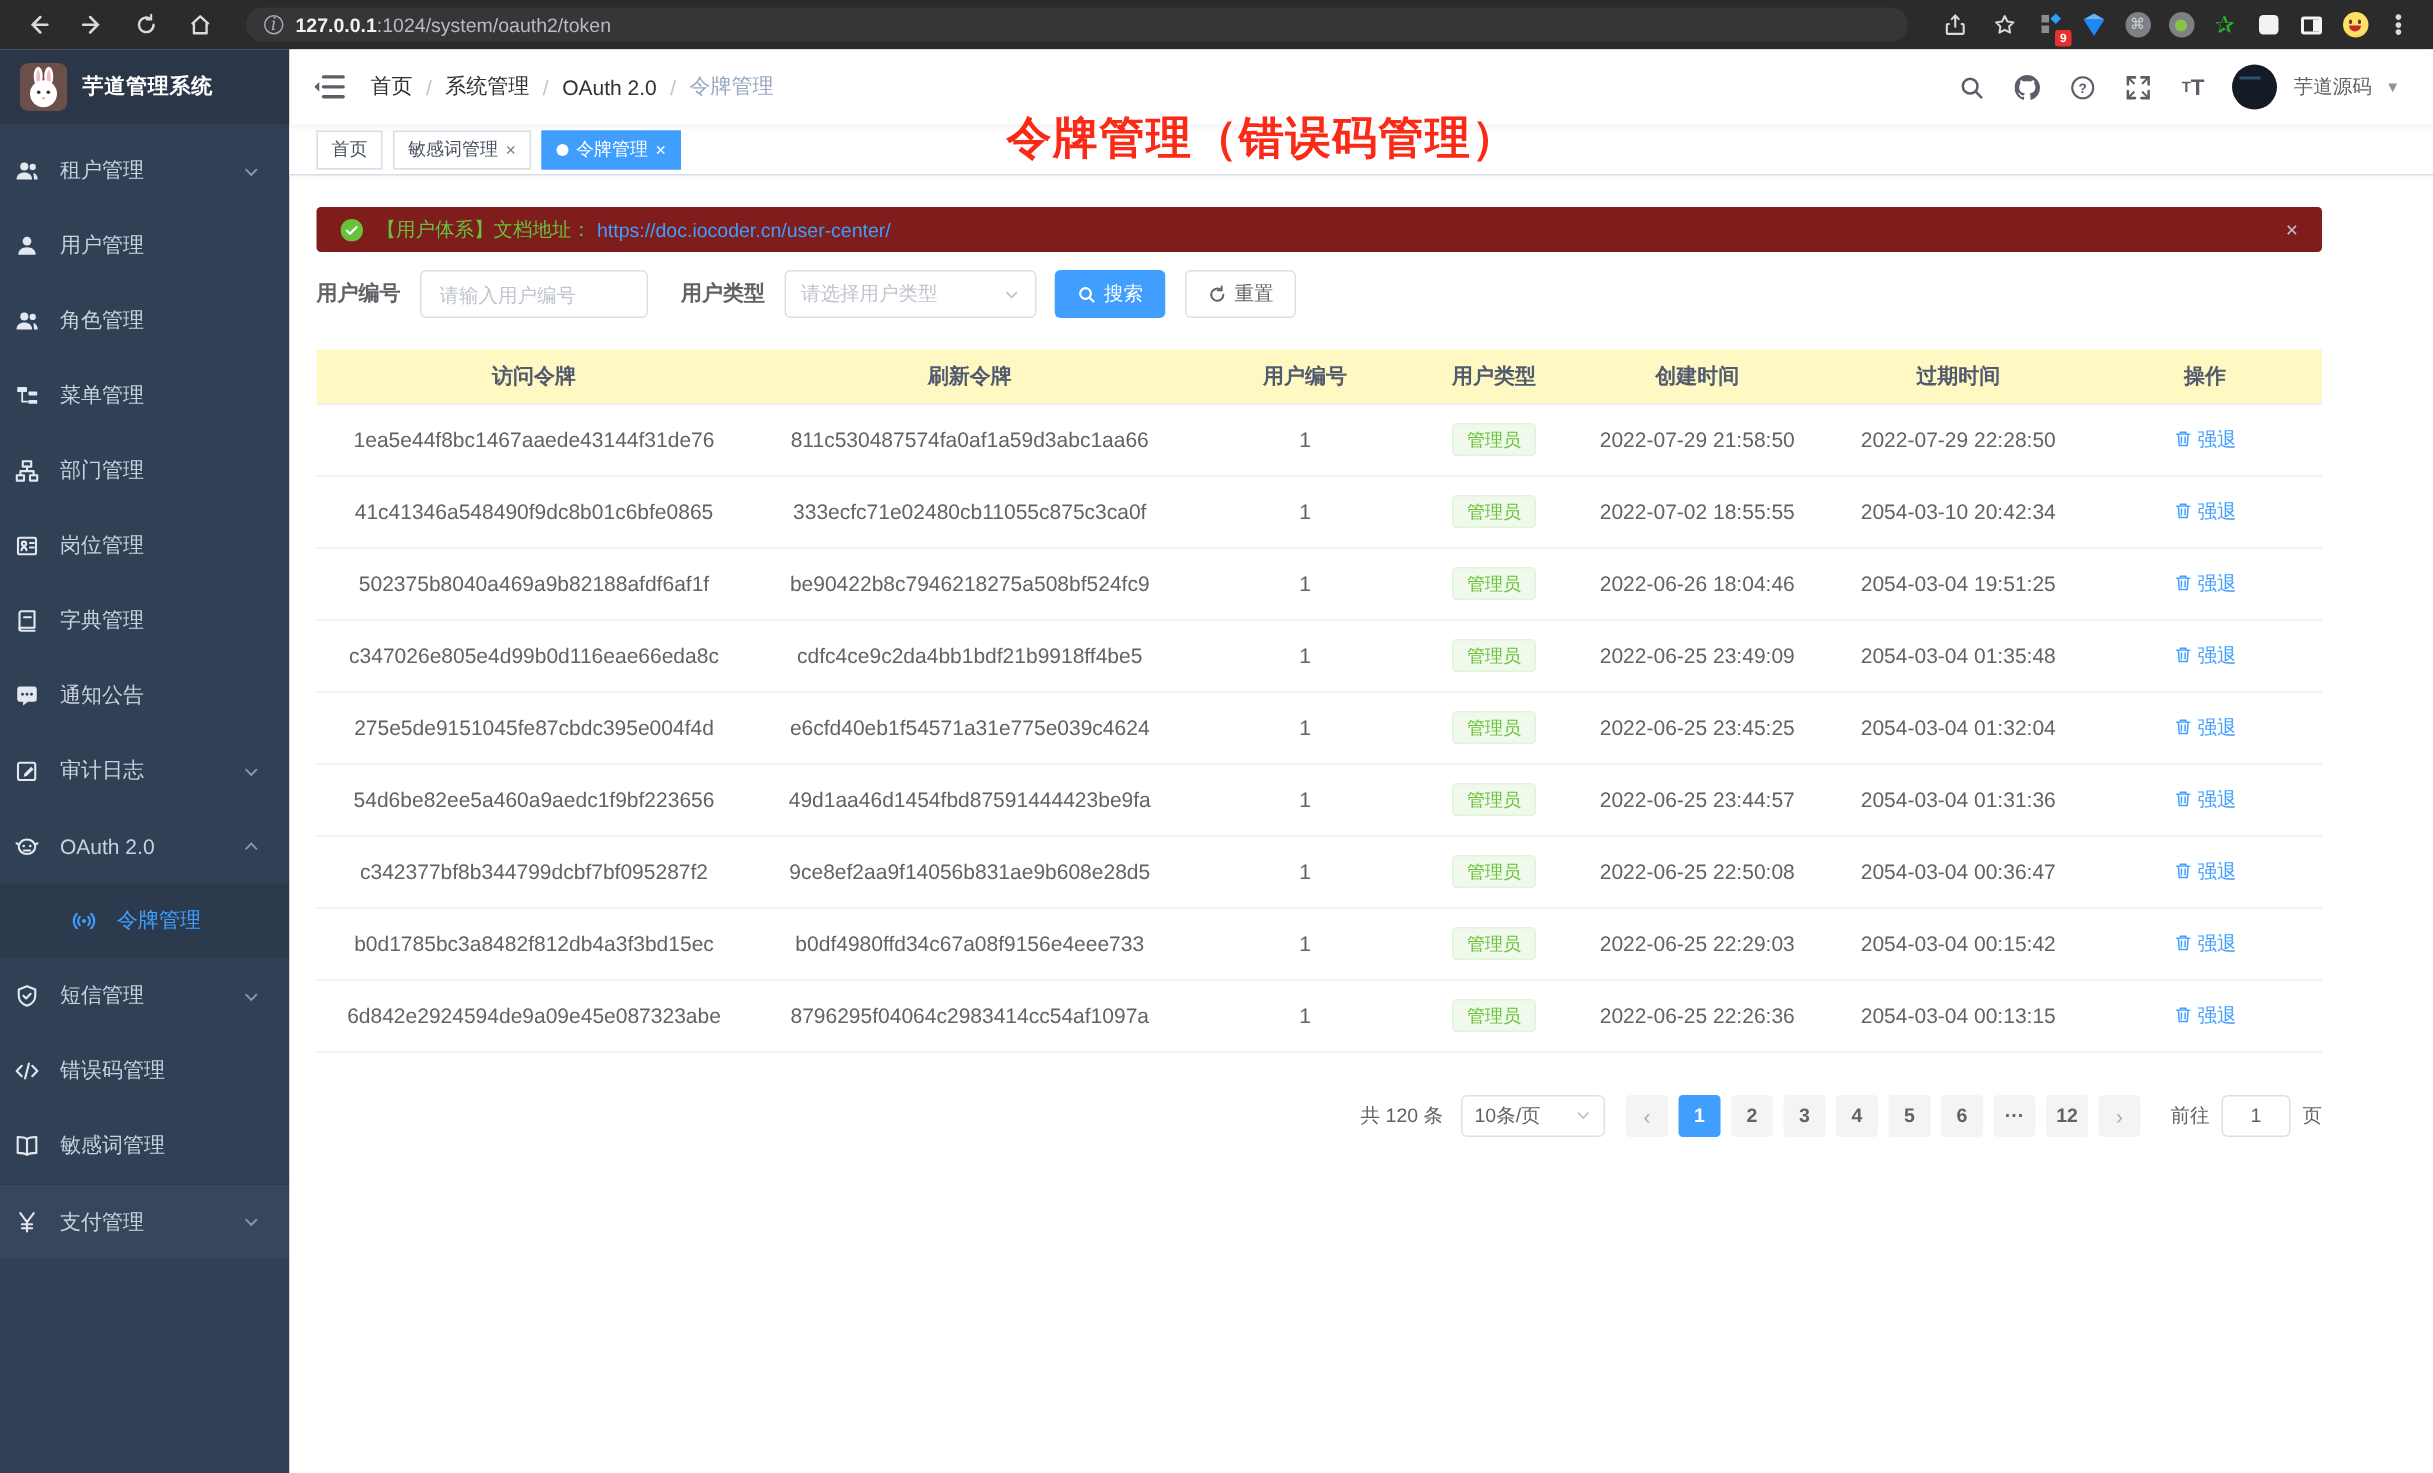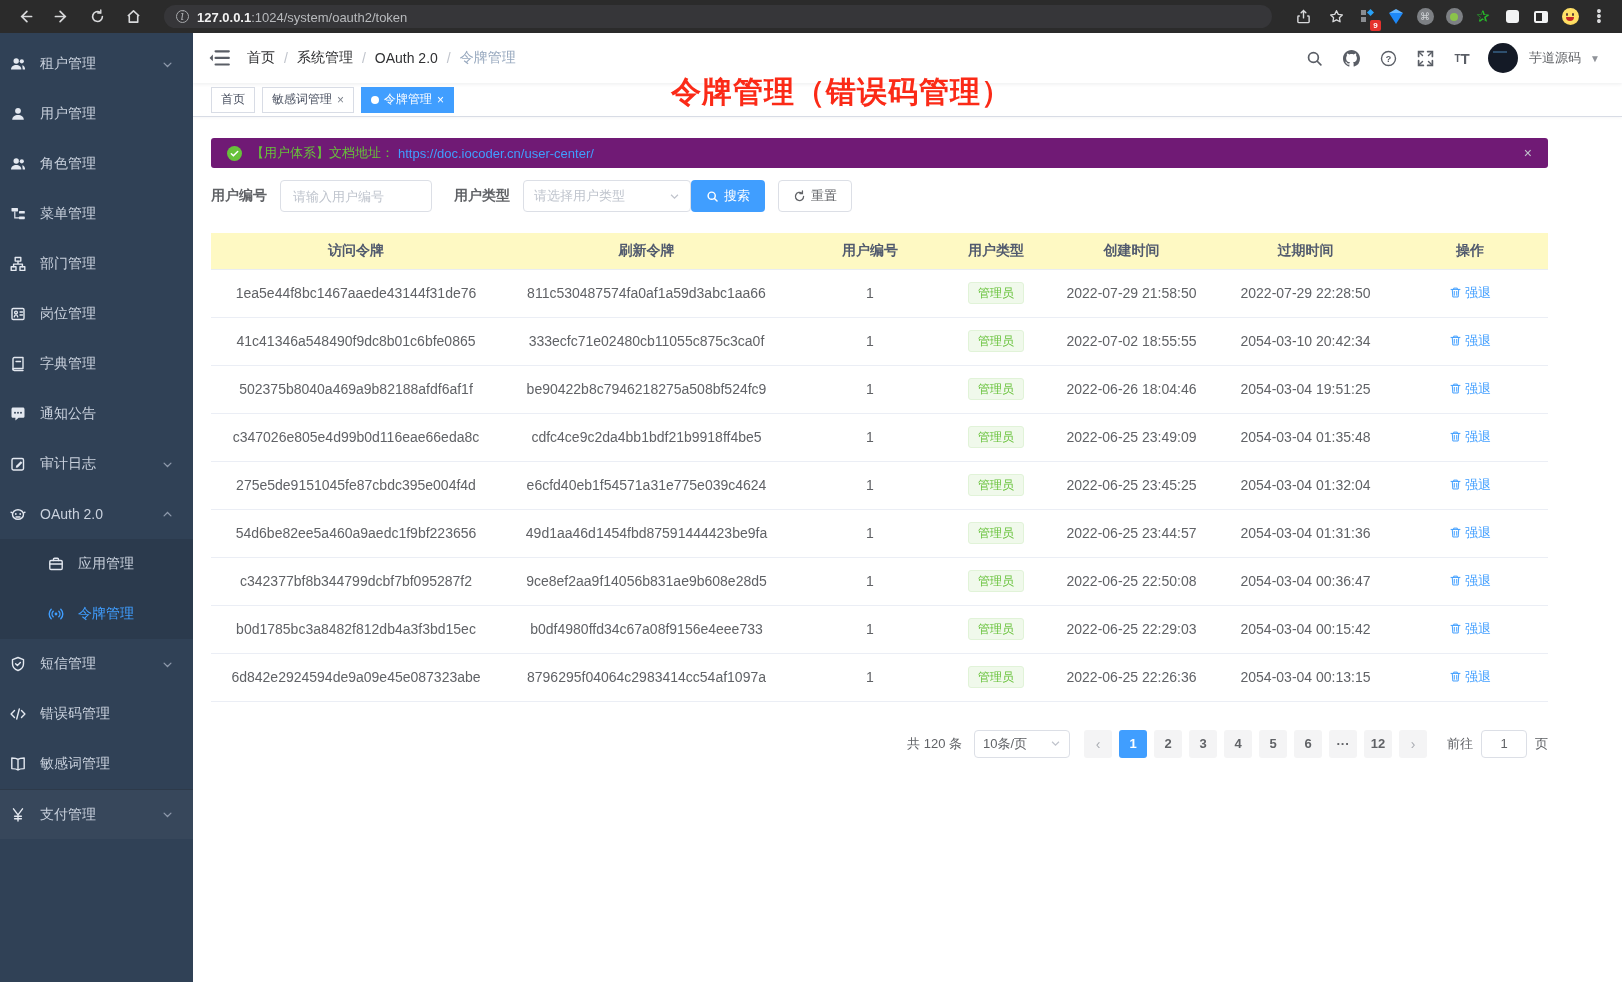--- a/index.html
+++ b/index.html
@@ -77,31 +77,31 @@
   .tag .x { font-size:12px; color:#7d828c; line-height:1;}
   .tag.active { background:#409eff; border-color:#409eff; color:#fff; }
   .tag.active .dot { width:8px; height:8px; border-radius:50%; background:#fff; }
   .tag.active .x { color:#fff; }
 
   
   .annotation { position:absolute; left:478px; top:39px; font-size:30px; font-weight:700; color:#fb2a17; letter-spacing:1px; z-index:5; pointer-events:none; white-space:nowrap;}
 
   
   .content { padding:21px 0 0 18px; width:1355px; }
-  .alert { width:1337px; height:30px; background:#701a75; border-radius:3px; display:flex; align-items:center; padding:0 16px; margin-bottom:12px;}
+  .alert { width:1337px; height:30px; background:#7f1d1d; border-radius:3px; display:flex; align-items:center; padding:0 16px; margin-bottom:12px;}
   .alert svg { width:15px; height:15px; margin-right:9px; flex-shrink:0;}
   .alert-text { color:#67c23a; font-size:13px; }
   .alert-link { color:#409eff; font-size:13px; margin-left:4px; text-decoration:none;}
   .alert-x { margin-left:auto; color:#c0c4cc; font-size:14px; cursor:pointer;}
 
   .filter-row { display:flex; align-items:center; margin-bottom:21px; }
   .f-label { font-size:14px; font-weight:700; color:#606266; margin-right:13px; }
   .f-input { width:152px; height:32px; border:1px solid #dcdfe6; border-radius:4px; padding:0 12px; font-size:13px; color:#606266; font-family:inherit;}
   .f-input::placeholder { color:#bfc4cd; }
-  .f-select { width:168px; height:32px; border:1px solid #dcdfe6; border-radius:4px; padding:0 10px; display:flex; align-items:center; justify-content:space-between; cursor:pointer; margin-right:0;}
+  .f-select { width:168px; height:32px; border:1px solid #dcdfe6; border-radius:4px; padding:0 10px; display:flex; align-items:center; justify-content:space-between; cursor:pointer; margin-right:12px;}
   .f-select span { color:#bfc4cd; font-size:13px; }
   .f-select svg { width:11px; height:11px; color:#c0c4cc; }
   .gap1 { width:22px; }
   .btn { height:32px; border-radius:4px; font-size:13px; display:flex; align-items:center; gap:5px; padding:0 14px; cursor:pointer; border:1px solid transparent; font-family:inherit;}
   .btn svg { width:13px; height:13px; }
   .btn-primary { background:#409eff; color:#fff; margin-right:13px;}
   .btn-plain { background:#fff; border-color:#dcdfe6; color:#606266; }
 
   table.grid { width:1337px; border-collapse:collapse; table-layout:fixed; }
   table.grid th { height:36px; background:#fef9c3; color:#515a6e; font-size:14px; font-weight:700; text-align:center; border-bottom:1px solid #e9edf2;}
@@ -191,20 +191,36 @@
     <span class="ext">
         <span class="emoji"></span>
       </span>
     <span class="ext vdots">•<br>•<br>•</span>
   </div>
 </div>
 
 <div class="app">
 
   <aside class="sidebar">
+    <div class="logo-row">
+      <span class="logo-img">
+        <svg viewBox="0 0 32 32">
+            <rect width="32" height="32" rx="5" fill="#6b4f4a"></rect>
+            <ellipse cx="12.5" cy="9" rx="3" ry="6.5" fill="#fff"></ellipse>
+            <ellipse cx="19.5" cy="9" rx="3" ry="6.5" fill="#fff"></ellipse>
+            <ellipse cx="12.5" cy="9.5" rx="1.3" ry="4.6" fill="#f5b8c4"></ellipse>
+            <ellipse cx="19.5" cy="9.5" rx="1.3" ry="4.6" fill="#f5b8c4"></ellipse>
+            <circle cx="16" cy="20.5" r="9" fill="#fff"></circle>
+            <circle cx="12.8" cy="19.5" r="1.2" fill="#333"></circle>
+            <circle cx="19.2" cy="19.5" r="1.2" fill="#333"></circle>
+            <path d="M14.8 23h2.4l-1.2 1.5z" fill="#e8889c"></path>
+          </svg>
+      </span>
+      <span class="logo-title">芋道管理系统</span>
+    </div>
     <nav class="menu">
         <div class="menu-item">
           <span class="mi-icon">
             <svg viewBox="0 0 16 16" fill="currentColor">
               <circle cx="6.2" cy="5" r="2.7"></circle>
               <path d="M1 13.6c0-2.9 2.3-4.6 5.2-4.6s5.2 1.7 5.2 4.6z"></path>
               <circle cx="11.8" cy="5.3" r="2.1"></circle>
               <path d="M12.3 9.3c1.8.5 2.8 2 2.8 4.3h-2.4"></path>
             </svg>
           </span>
@@ -311,29 +327,20 @@
               <circle cx="10.2" cy="8" r=".9" fill="currentColor" stroke="none"></circle>
               <path d="M6 11h4"></path>
             </svg>
           </span>
           <span class="mi-label">OAuth 2.0</span>
           <span class="mi-arrow open">
             <svg viewBox="0 0 16 16" fill="none" stroke="currentColor" stroke-width="1.8" stroke-linecap="round">
               <path d="m3 6 5 5 5-5"></path>
             </svg>
           </span>
-        </div>
-        <div class="menu-item child">
-          <span class="mi-icon">
-            <svg viewBox="0 0 16 16" fill="none" stroke="currentColor" stroke-width="1.4" stroke-linecap="round" stroke-linejoin="round">
-              <rect x="1.8" y="4.5" width="12.4" height="9" rx="1.2"></rect>
-              <path d="M5.5 4.5V3.2c0-.6.5-1 1-1h3c.5 0 1 .4 1 1v1.3M1.8 8h12.4"></path>
-            </svg>
-          </span>
-          <span class="mi-label">应用管理</span>
         </div>
         <div class="menu-item child active">
           <span class="mi-icon">
             <svg viewBox="0 0 16 16" fill="none" stroke="currentColor" stroke-width="1.4" stroke-linecap="round" stroke-linejoin="round">
               <circle cx="8" cy="8" r="1.4" fill="currentColor" stroke="none"></circle>
               <path d="M5.2 10.8a4 4 0 0 1 0-5.6M10.8 5.2a4 4 0 0 1 0 5.6M3.2 12.8a6.8 6.8 0 0 1 0-9.6M12.8 3.2a6.8 6.8 0 0 1 0 9.6"></path>
             </svg>
           </span>
           <span class="mi-label">令牌管理</span>
         </div>

